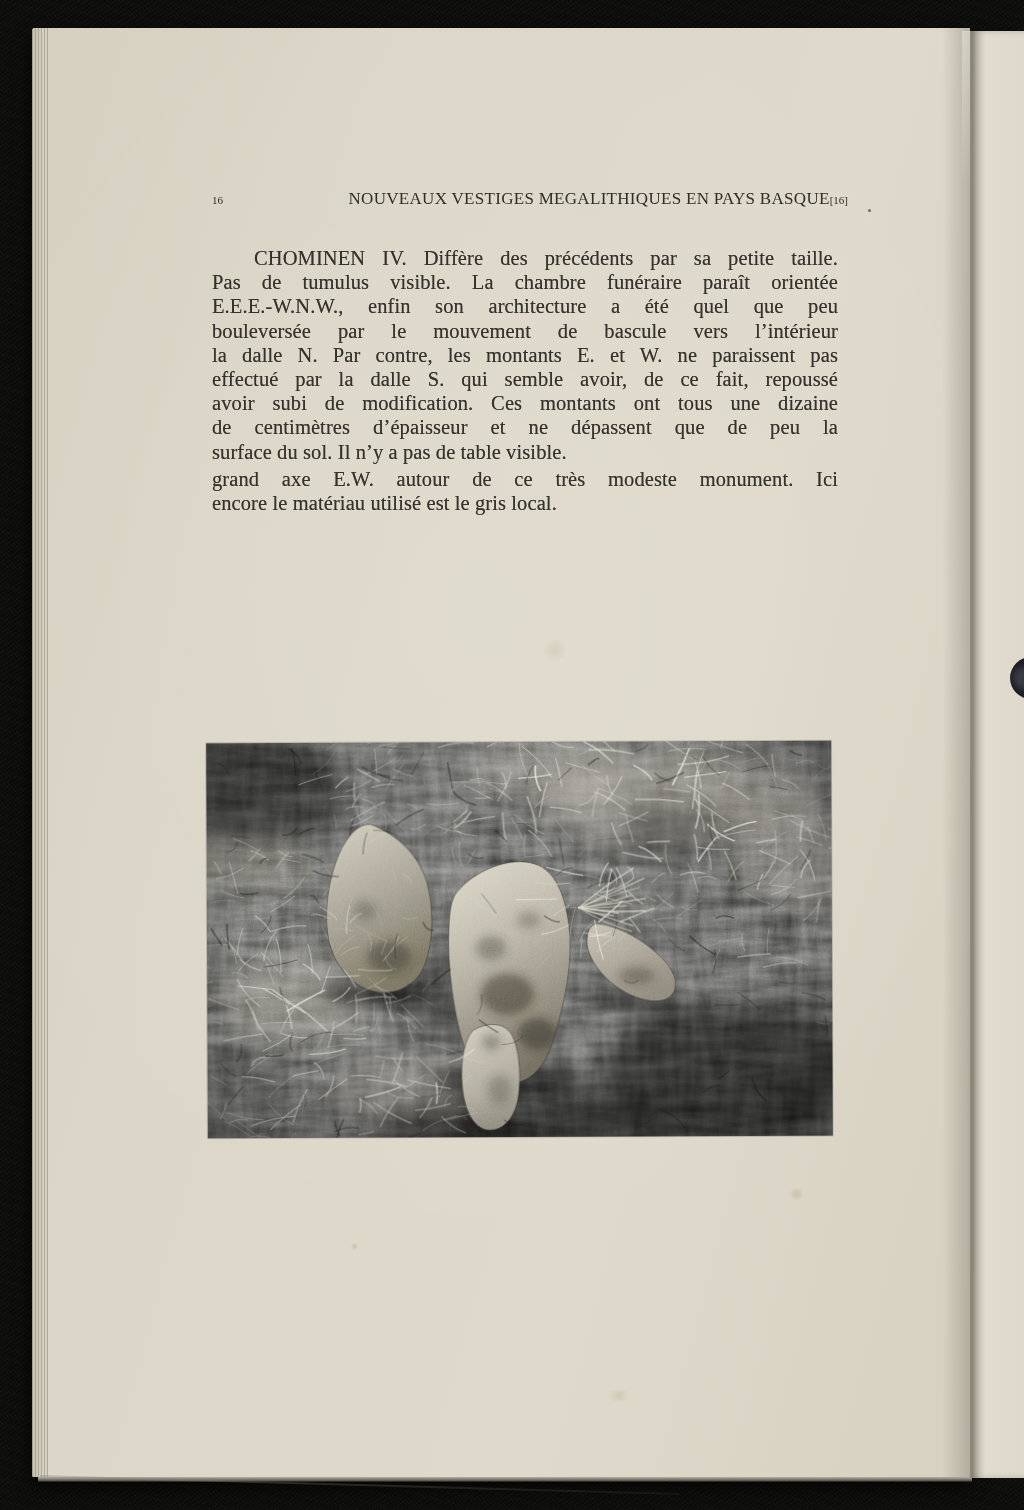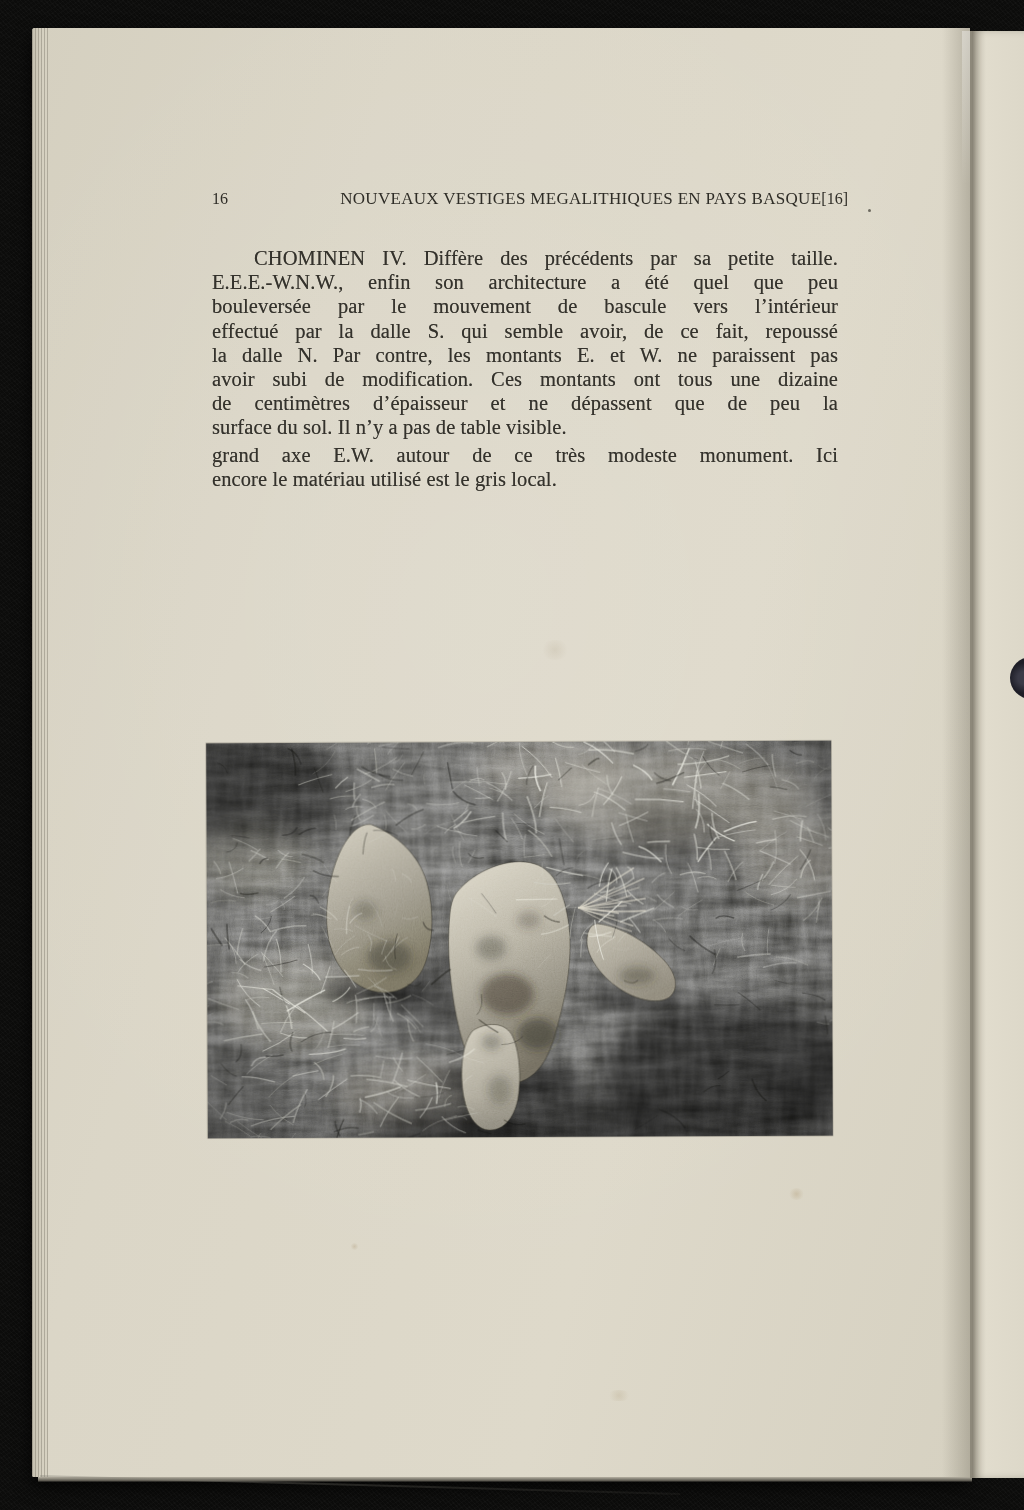--- a/index.html
+++ b/index.html
@@ -56,21 +56,21 @@
     position:absolute;left:1010px;top:657px;width:22px;height:42px;
     background:radial-gradient(circle at 65% 50%, #3a3a46 25%, #1d1d26 60%);
     border-radius:21px 0 0 21px;
   }
   
   .running-head{
     position:absolute;left:180px;top:161px;width:636px;
     display:flex;align-items:baseline;
     color:#2f2d27;font-size:17px;letter-spacing:.3px;white-space:nowrap;
   }
-  .running-head .folio{font-size:16px;letter-spacing:0;}
+  .running-head .folio{font-size:11px;letter-spacing:0;}
   .running-head .title{flex:1;text-align:right;}
   .speck{position:absolute;left:836px;top:181px;width:3px;height:3px;border-radius:50%;
     background:rgba(60,58,50,.7);}
   
   .body-text{
     position:absolute;left:180px;top:218px;width:626px;
     color:var(--ink);font-size:20.5px;letter-spacing:.1px;
     text-shadow:0 0 .4px rgba(40,38,32,.55);
   }
   .para + .para{margin-top:3px;}
@@ -106,24 +106,25 @@
     <div class="running-head">
       <span class="folio">16</span>
       <span class="title">NOUVEAUX VESTIGES MEGALITHIQUES EN PAYS BASQUE</span>
       <span class="folio">[16]</span>
     </div>
     <div class="speck"></div>
 
     <div class="body-text">
         <div class="para">
           <div class="line first">CHOMINEN IV. Diffère des précédents par sa petite taille.</div>
+          <div class="line">Pas de tumulus visible. La chambre funéraire paraît orientée</div>
           <div class="line">E.E.E.-W.N.W., enfin son architecture a été quel que peu</div>
           <div class="line">bouleversée par le mouvement de bascule vers l’intérieur</div>
+          <div class="line">la dalle N. Par contre, les montants E. et W. ne paraissent pas</div>
           <div class="line">effectué par la dalle S. qui semble avoir, de ce fait, repoussé</div>
-          <div class="line">la dalle N. Par contre, les montants E. et W. ne paraissent pas</div>
           <div class="line">avoir subi de modification. Ces montants ont tous une dizaine</div>
           <div class="line">de centimètres d’épaisseur et ne dépassent que de peu la</div>
           <div class="line last">surface du sol. Il n’y a pas de table visible.</div>
         </div>
         <div class="para">
           <div class="line">grand axe E.W. autour de ce très modeste monument. Ici</div>
           <div class="line last">encore le matériau utilisé est le gris local.</div>
         </div>
       </div>
 

